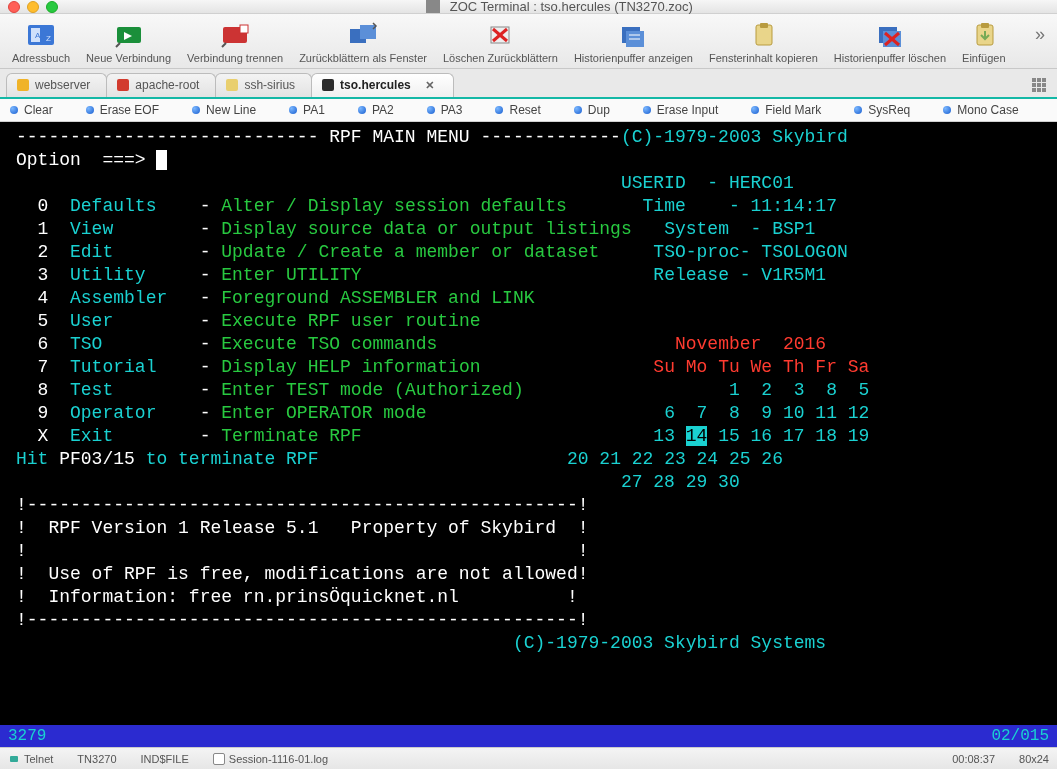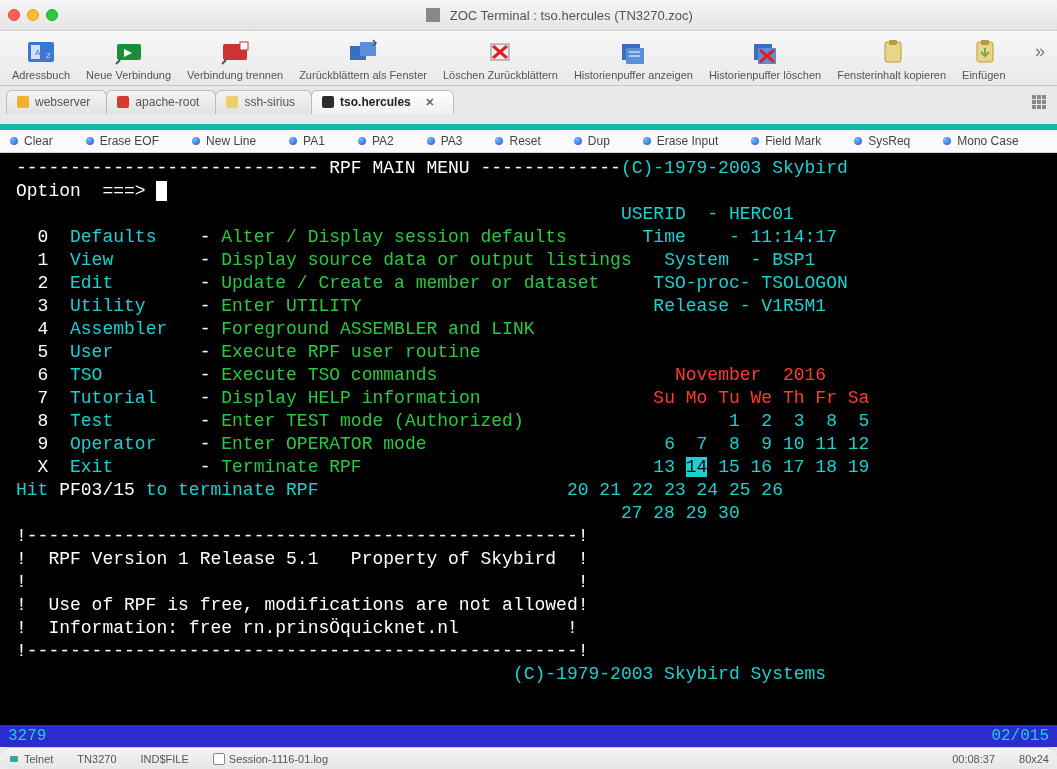--- a/index.html
+++ b/index.html
@@ -8,21 +8,21 @@
     font-size: 12px;
     background: #ececec;
     width: 1057px;
     height: 769px;
     overflow: hidden;
     display: flex;
     flex-direction: column;
   }
   
   .titlebar {
-    height: 31px;
+    height: 14px;
     background: linear-gradient(#f6f6f6,#e4e4e4);
     display: flex;
     align-items: center;
     padding: 0 8px;
     border-bottom: 1px solid #d0d0d0;
   }
   .tb-buttons { display: flex; gap: 7px; margin-right: 12px;}
   .tb-dot { width: 12px; height: 12px; border-radius: 50%; }
   .dot-red { background:#ff5f57; border:1px solid #e0443e;}
   .dot-yel { background:#ffbd2e; border:1px solid #dea123;}
@@ -53,22 +53,22 @@
     position:relative;
   }
   .tool .ticon svg { width:34px; height:28px; }
   .toolbar-spacer { flex:1; }
   .overflow { font-size:18px; color:#777; padding:6px 6px 0 6px; cursor:pointer;}
   
   .tabs {
     display:flex;
     align-items:flex-end;
     background:#e9e9e9;
-    border-bottom:6px solid #14b8a6;
-    padding: 4px 6px 10px 6px;
+    border-bottom:2px solid #14b8a6;
+    padding: 4px 6px 0 6px;
     gap: 0;
   }
   .tab {
     display:flex; align-items:center; gap:6px;
     padding: 4px 16px 5px 10px;
     font-size:12px;
     border:1px solid #bcbcbc;
     border-bottom:none;
     border-top-left-radius: 6px;
     border-top-right-radius: 6px;
@@ -147,21 +147,20 @@
   .sysbar {
     display:flex;
     align-items:center;
     height:22px;
     background: linear-gradient(#f4f4f4,#e6e6e6);
     border-top:1px solid #ccc;
     font-size:11px;
     color:#555;
     padding: 0 8px;
     gap: 24px;
-    border-radius: 10px;
   }
   .sysbar .sb-item { display:flex; align-items:center; gap:4px;}
   .sysbar .sb-spacer { flex:1; }
   .sb-ckbox { width:12px; height:12px; border:1px solid #888; border-radius:2px; background:#fff;}
   .sb-plug { width:12px; height:12px;}
 </style>
 </head>
 <body>
 
 <div class="titlebar">
@@ -235,36 +234,36 @@
           <rect x="10" y="10" width="18" height="16" fill="#5b8fd8"></rect>
           <line x1="13" y1="14" x2="24" y2="14" stroke="#fff"></line>
           <line x1="13" y1="18" x2="24" y2="18" stroke="#fff"></line>
         </svg>
     </div>
     <span>Historienpuffer anzeigen</span>
   </div>
   <div class="tool">
     <div class="ticon">
       <svg viewBox="0 0 34 28">
+          <rect x="10" y="4" width="16" height="20" rx="2" fill="#e9d58a" stroke="#b89b3f"></rect>
+          <rect x="14" y="2" width="8" height="5" rx="1" fill="#b89b3f"></rect>
+        </svg>
+    </div>
+    <span>Fensterinhalt kopieren</span>
+  </div>
+  <div class="tool">
+    <div class="ticon">
+      <svg viewBox="0 0 34 28">
           <rect x="6" y="6" width="18" height="16" fill="#3a6fbf"></rect>
           <rect x="10" y="10" width="18" height="16" fill="#5b8fd8"></rect>
           <line x1="12" y1="12" x2="26" y2="24" stroke="#d22" stroke-width="3"></line>
           <line x1="26" y1="12" x2="12" y2="24" stroke="#d22" stroke-width="3"></line>
         </svg>
     </div>
     <span>Historienpuffer löschen</span>
-  </div>
-  <div class="tool">
-    <div class="ticon">
-      <svg viewBox="0 0 34 28">
-          <rect x="10" y="4" width="16" height="20" rx="2" fill="#e9d58a" stroke="#b89b3f"></rect>
-          <rect x="14" y="2" width="8" height="5" rx="1" fill="#b89b3f"></rect>
-        </svg>
-    </div>
-    <span>Fensterinhalt kopieren</span>
   </div>
   <div class="tool">
     <div class="ticon">
       <svg viewBox="0 0 34 28">
           <rect x="10" y="4" width="16" height="20" rx="2" fill="#e9d58a" stroke="#b89b3f"></rect>
           <rect x="14" y="2" width="8" height="5" rx="1" fill="#b89b3f"></rect>
           <path d="M18 10 L18 18 M14 14 L18 18 L22 14" stroke="#7a5" stroke-width="2" fill="none"></path>
         </svg>
     </div>
     <span>Einfügen</span>

